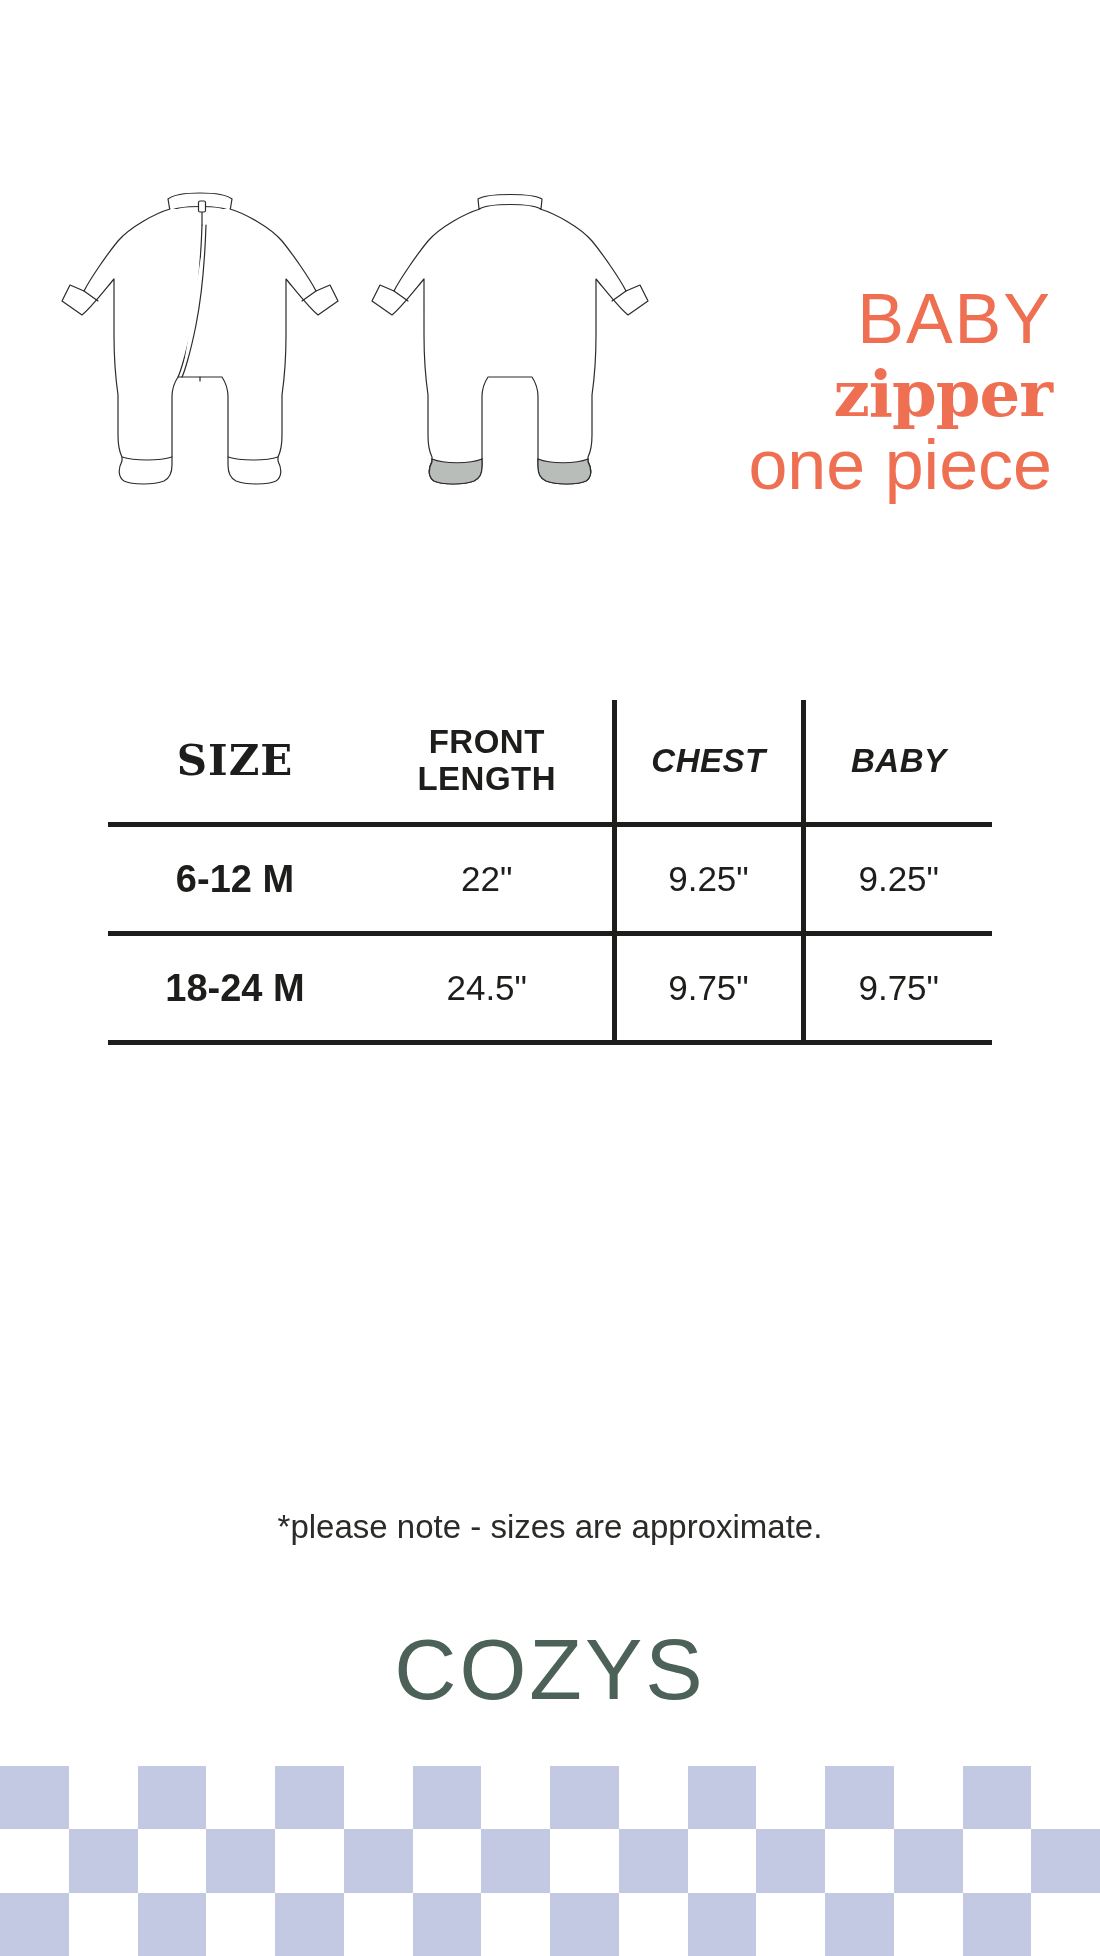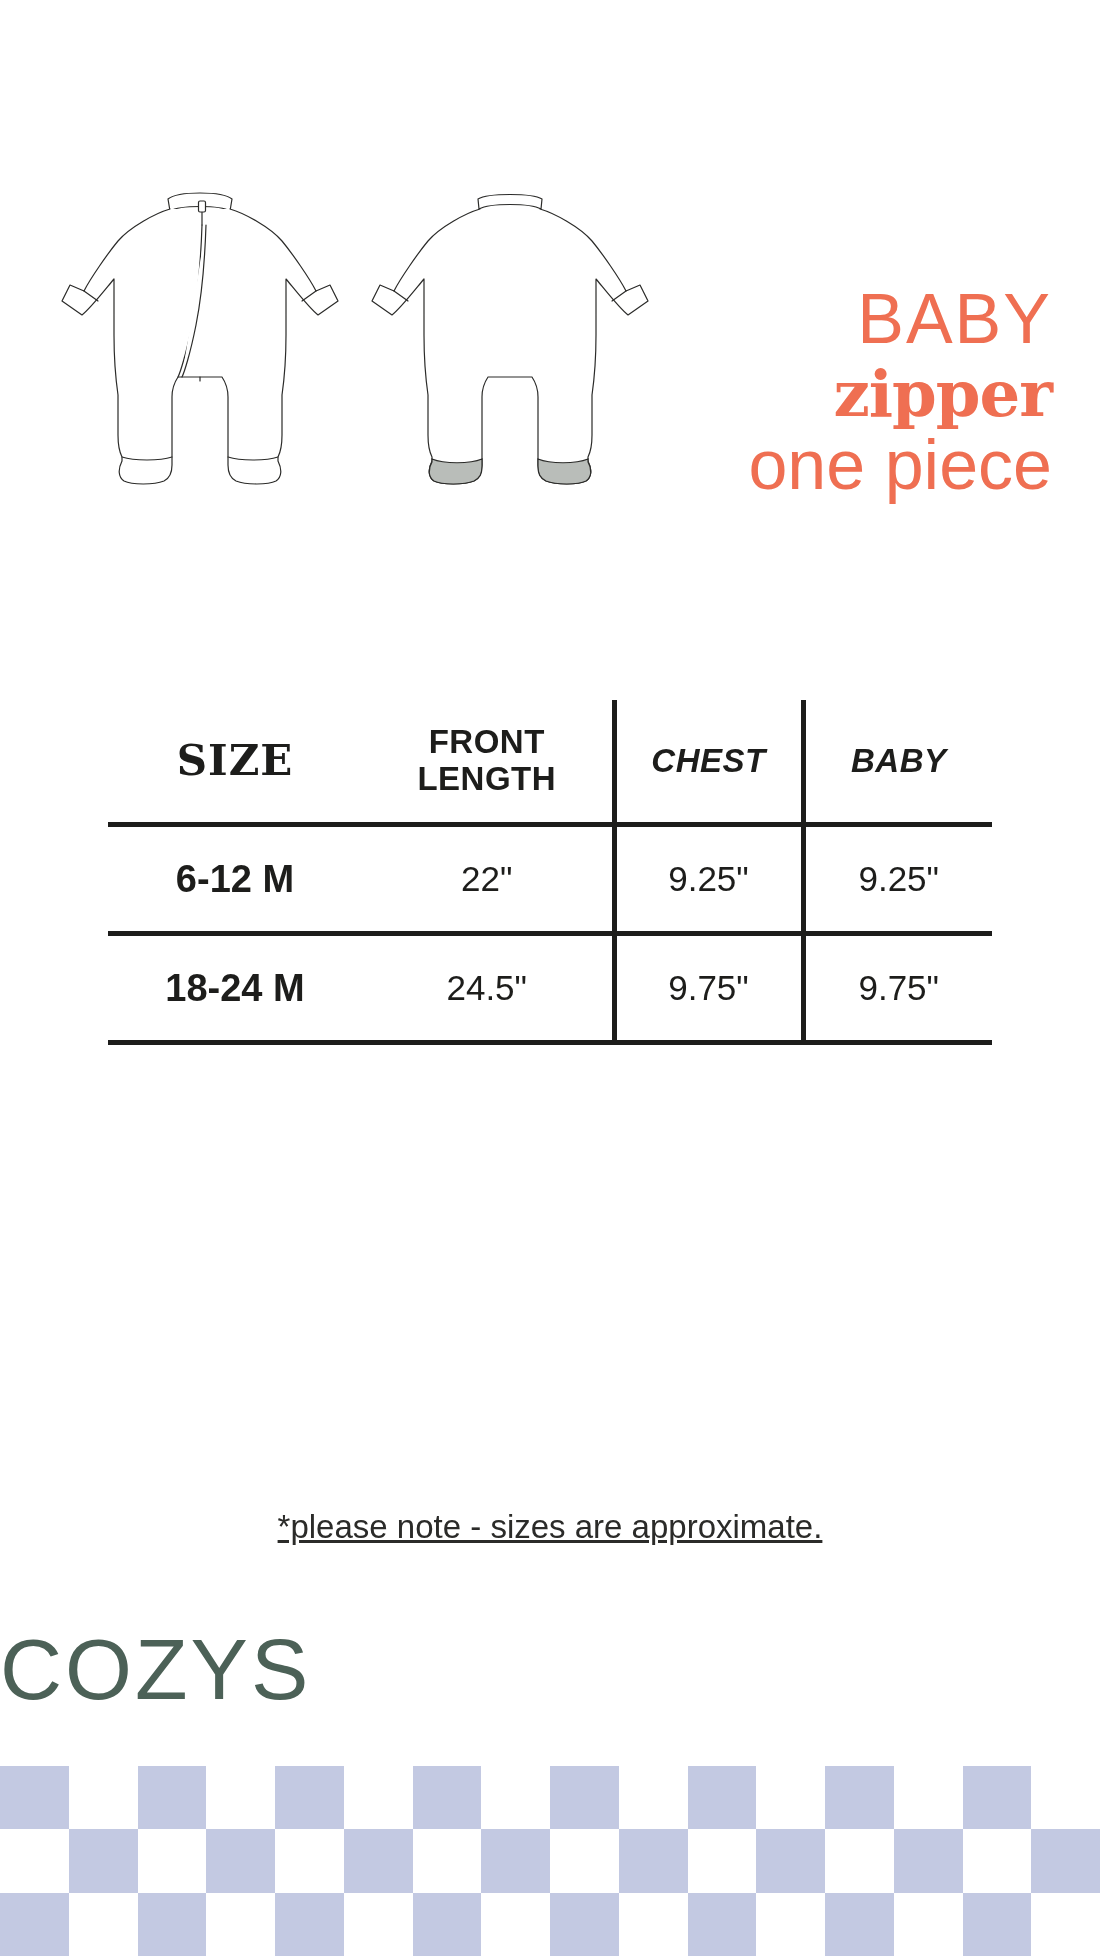--- a/index.html
+++ b/index.html
@@ -124,28 +124,27 @@
   
   .footnote {
     position: absolute;
     top: 1508px;
     left: 0;
     width: 1100px;
     text-align: center;
     font-size: 33px;
     color: #2b2b29;
     font-weight: 400;
-    text-decoration: underline;
   }
   .brand {
     position: absolute;
     top: 1620px;
     left: 0;
     width: 1100px;
-    text-align: left;
+    text-align: center;
     font-family: "Liberation Sans", sans-serif;
     font-weight: 400;
     font-size: 86px;
     letter-spacing: 3px;
     color: #4c6157;
   }
 
   
   .checker {
     position: absolute;

